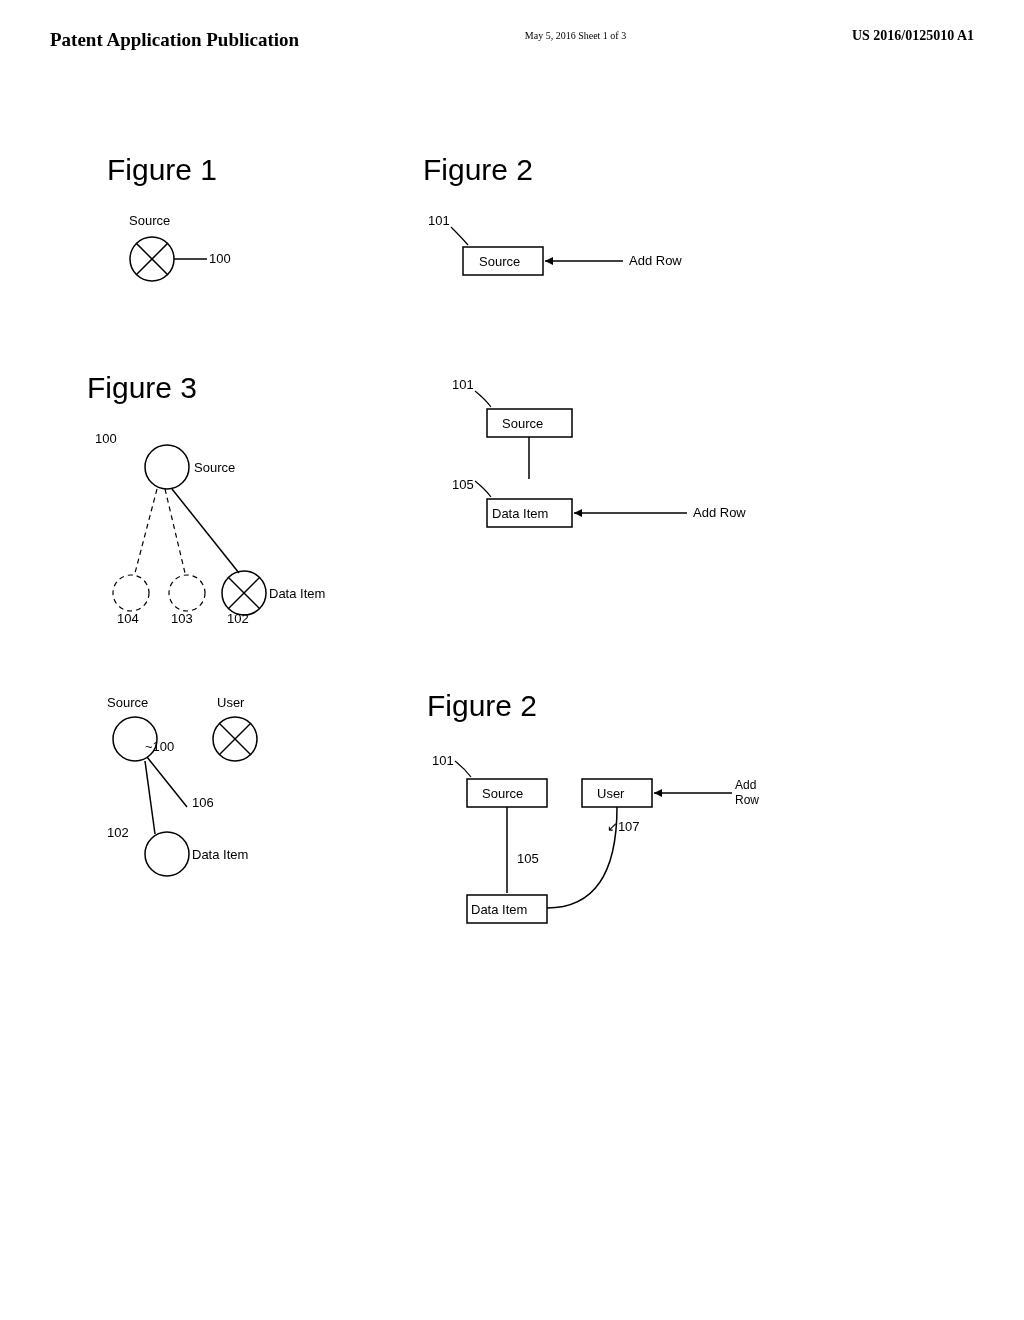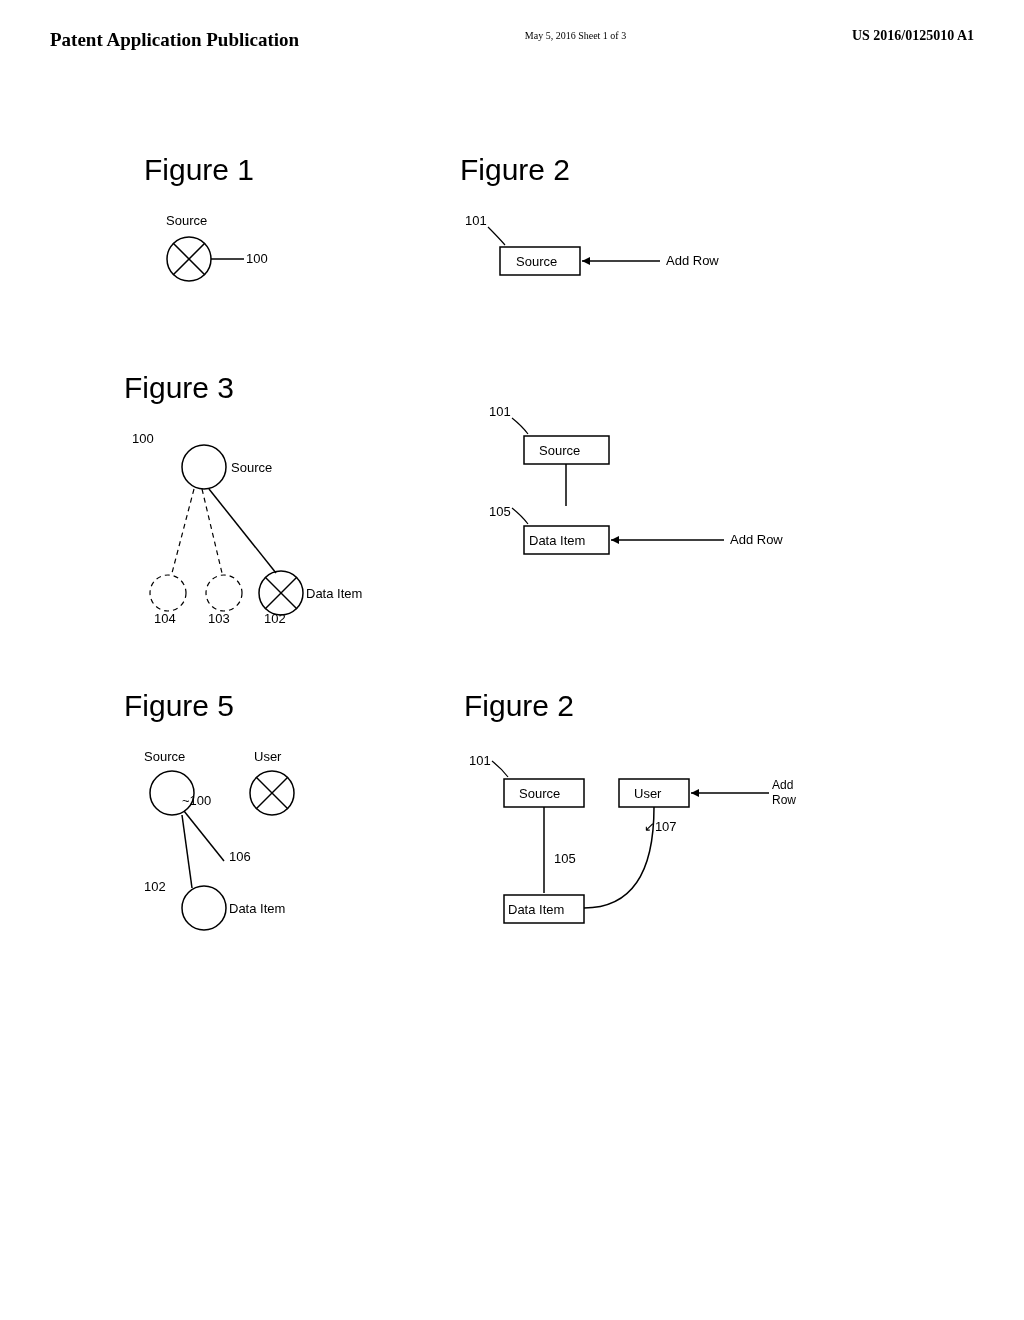--- a/index.html
+++ b/index.html
@@ -32,21 +32,21 @@
       padding-top: 2px;
     }
     .header-right {
       font-size: 14px;
       text-align: center;
       font-weight: bold;
     }
 
     
     .content {
-      padding: 40px 64px;
+      padding: 40px 27px;
       position: relative;
     }
 
     
     .figures-row {
       display: flex;
       justify-content: flex-start;
       align-items: flex-start;
       margin-bottom: 60px;
     }
@@ -77,21 +77,20 @@
       margin-left: 80px;
     }
     .fig2-block {
       width: 380px;
       margin-left: 36px;
     }
 
     
     .row2 {
       margin-top: 20px;
-      align-items: center;
     }
     .fig3-block {
       width: 280px;
       margin-left: 60px;
     }
     .fig4-block {
       width: 380px;
       margin-left: 80px;
     }
 
@@ -213,21 +212,20 @@
 
         <text x="246" y="146" font-size="13" font-family="Arial,sans-serif">Add Row</text>
       </svg>
     </div>
 
   </div>
 
   <div class="figures-row row3">
 
     <div class="figure-block fig5-block">
-      <div class="figure-title">Figure 5</div>
       <svg width="280" height="200">
 
         <text x="20" y="18" font-size="13" font-family="Arial,sans-serif">Source</text>
 
         <circle cx="48" cy="50" r="22" fill="none" stroke="#000" stroke-width="1.5"></circle>
 
         <text x="58" y="62" font-size="13" font-family="Arial,sans-serif">~100</text>
 
         <text x="130" y="18" font-size="13" font-family="Arial,sans-serif">User</text>
 

